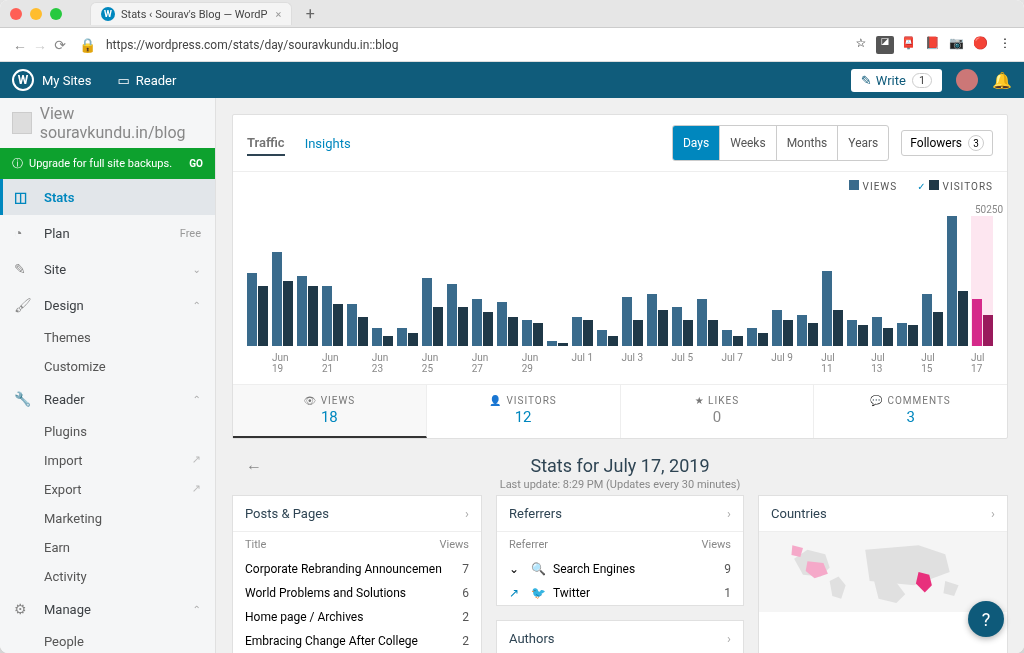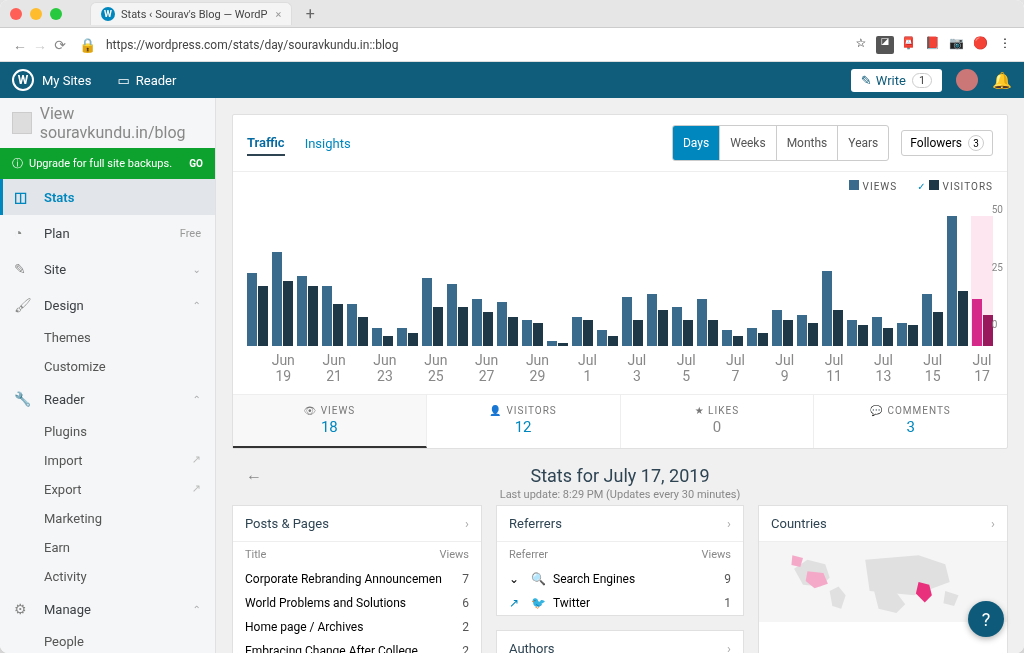--- a/index.html
+++ b/index.html
@@ -42,40 +42,40 @@
 .s-item.active .micon { color: #0087be; }
 .s-item .label { flex: 1; }
 .s-item .meta { font-size: 11px; color: #999; }
 .s-item .chev { color: #aaa; font-size: 10px; }
 .s-sub { padding: 7px 14px 7px 44px; font-size: 13px; color: #555; display: flex; justify-content: space-between; cursor: pointer; }
 .s-sub .ext { color: #bbb; font-size: 11px; }
 .content { flex: 1; background: #f0f0f0; overflow-y: auto; padding: 0; position: relative; }
 .card { background: #fff; border: 1px solid #e0e0e0; margin: 16px; border-radius: 2px; }
 .tabs-row { display: flex; align-items: center; padding: 10px 14px; border-bottom: 1px solid #eee; }
 .tab-item { font-size: 13px; margin-right: 20px; padding: 4px 0; cursor: pointer; color: #4f748e; }
-.tab-item.sel { color: #0369a1; border-bottom: 2px solid #2e4453; font-weight: 600; }
+.tab-item.sel { color: #737373; border-bottom: 2px solid #2e4453; font-weight: 600; }
 .period-group { margin-left: auto; display: flex; border: 1px solid #ccc; border-radius: 3px; overflow: hidden; }
 .period-btn { font-size: 12px; padding: 10px 10px; border-right: 1px solid #ccc; cursor: pointer; color: #555; }
 .period-btn:last-child { border-right: none; }
 .period-btn.sel { background: #0087be; color: #fff; }
 .followers { margin-left: 12px; font-size: 12px; border: 1px solid #ccc; border-radius: 3px; padding: 4px 8px; display: flex; align-items: center; }
 .followers .badge { background: #fff; border: 1px solid #ccc; border-radius: 50%; width: 16px; height: 16px; font-size: 10px; display: inline-flex; align-items: center; justify-content: center; margin-left: 6px; }
 .legend { display: flex; justify-content: flex-end; padding: 8px 14px; font-size: 10px; letter-spacing: 1px; color: #555; gap: 20px; }
 .legend .sw { width: 10px; height: 10px; display: inline-block; margin-right: 4px; }
 .chart { height: 150px; display: flex; align-items: flex-end; padding: 0 14px 4px; position: relative; gap: 3px; }
 .bar-group { flex: 1; display: flex; align-items: flex-end; justify-content: center; gap: 1px; height: 130px; position: relative; }
 .bar-group.today { background: #fde6f0; }
 .bar { width: 10px; }
 .bar.views { background: #3a6b8c; }
 .bar.visitors { background: #1f3847; }
 .bar.today-v { background: #e80e7a; background:#d52a8a; }
 .bar.today-vi { background: #a00050; background:#991a5c; }
-.y-labels { position: absolute; right: 4px; top: 0; bottom: 0; font-size: 10px; color: #888; display: flex; flex-direction: column; justify-content: space-between; padding: 4px 0 20px; }
+.y-labels { position: absolute; right: 4px; top: 0; bottom: 0; font-size: 10px; color: #888; display: flex; flex-direction: row; padding: 4px 0 20px; }
 .x-labels { display: flex; padding: 2px 14px 10px; gap: 3px; }
-.x-labels .xl { flex: 1; font-size: 14px; color: #888; text-align: center; }
+.x-labels .xl { flex: 1; font-size: 10px; color: #888; text-align: left; }
 .stat-row { display: flex; border-top: 1px solid #eee; }
 .stat-cell { flex: 1; text-align: center; padding: 10px; border-right: 1px solid #eee; cursor: pointer; }
 .stat-cell:last-child { border-right: none; }
 .stat-cell.sel { background: #f8f8f8; border-bottom: 2px solid #333; }
 .stat-cell .st-label { font-size: 10px; letter-spacing: 1px; color: #777; }
 .stat-cell .st-val { font-size: 15px; color: #0087be; margin-top: 2px; }
 .stat-cell .st-val.zero { color: #888; }
 .date-head { text-align: center; margin: 14px 0 4px; }
 .date-head .back { position: absolute; left: 30px; color: #888; font-size: 16px; cursor: pointer; }
 .date-head h2 { font-size: 18px; font-weight: normal; color: #2e4453; }

